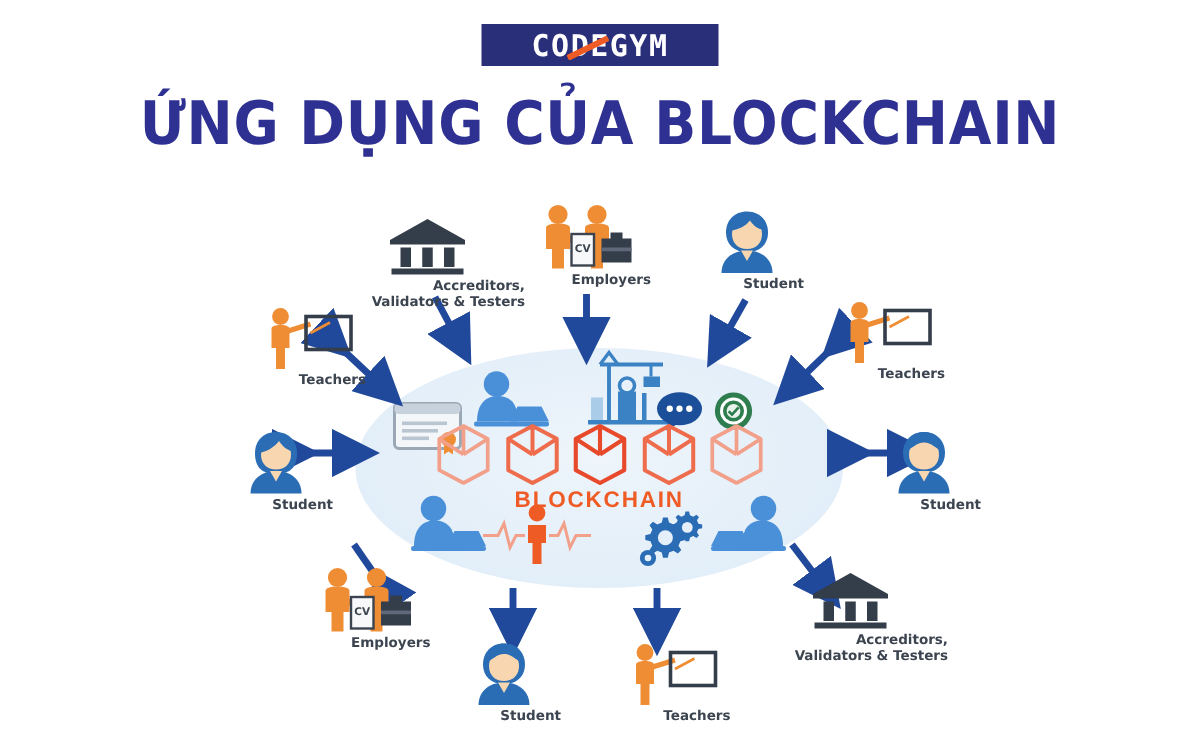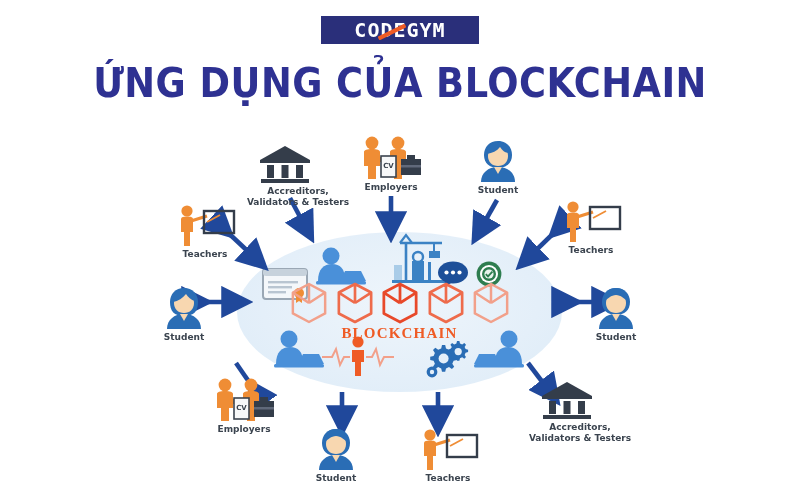--- a/index.html
+++ b/index.html
@@ -39,25 +39,25 @@
     background:radial-gradient(ellipse at 50% 45%, #eef5fb 0%, #e4eff9 60%, #dcebf7 100%);
   }
   .cube-row{
     position:absolute;left:290px;top:282px;width:220px;height:46px;
     display:flex;justify-content:space-between;align-items:flex-start;
   }
   .cube{width:38px;height:42px;}
   .hub-word{
     position:absolute;left:237px;top:325px;width:325px;text-align:center;
     color:#ef5b25;font-weight:bold;font-size:15px;letter-spacing:1.2px;
-    font-family:Liberation Serif, serif;
+    font-family:Liberation Sans, sans-serif;
   }
 
   
-  .node{position:absolute;text-align:center;}
+  .node{position:absolute;text-align:right;}
   .node .node-label{
     color:#3b444f;font-size:9px;font-weight:bold;line-height:1.2;
     margin-top:2px;white-space:nowrap;
     font-family:"DejaVu Sans","Liberation Sans",sans-serif;
   }
   .node .node-label.wrap{white-space:normal;width:104px;margin-left:13px;}
   .node .node-icon{display:flex;justify-content:center;align-items:flex-end;height:44px;}
 
   .arrow{position:absolute;}
   svg{display:block;overflow:visible;}

